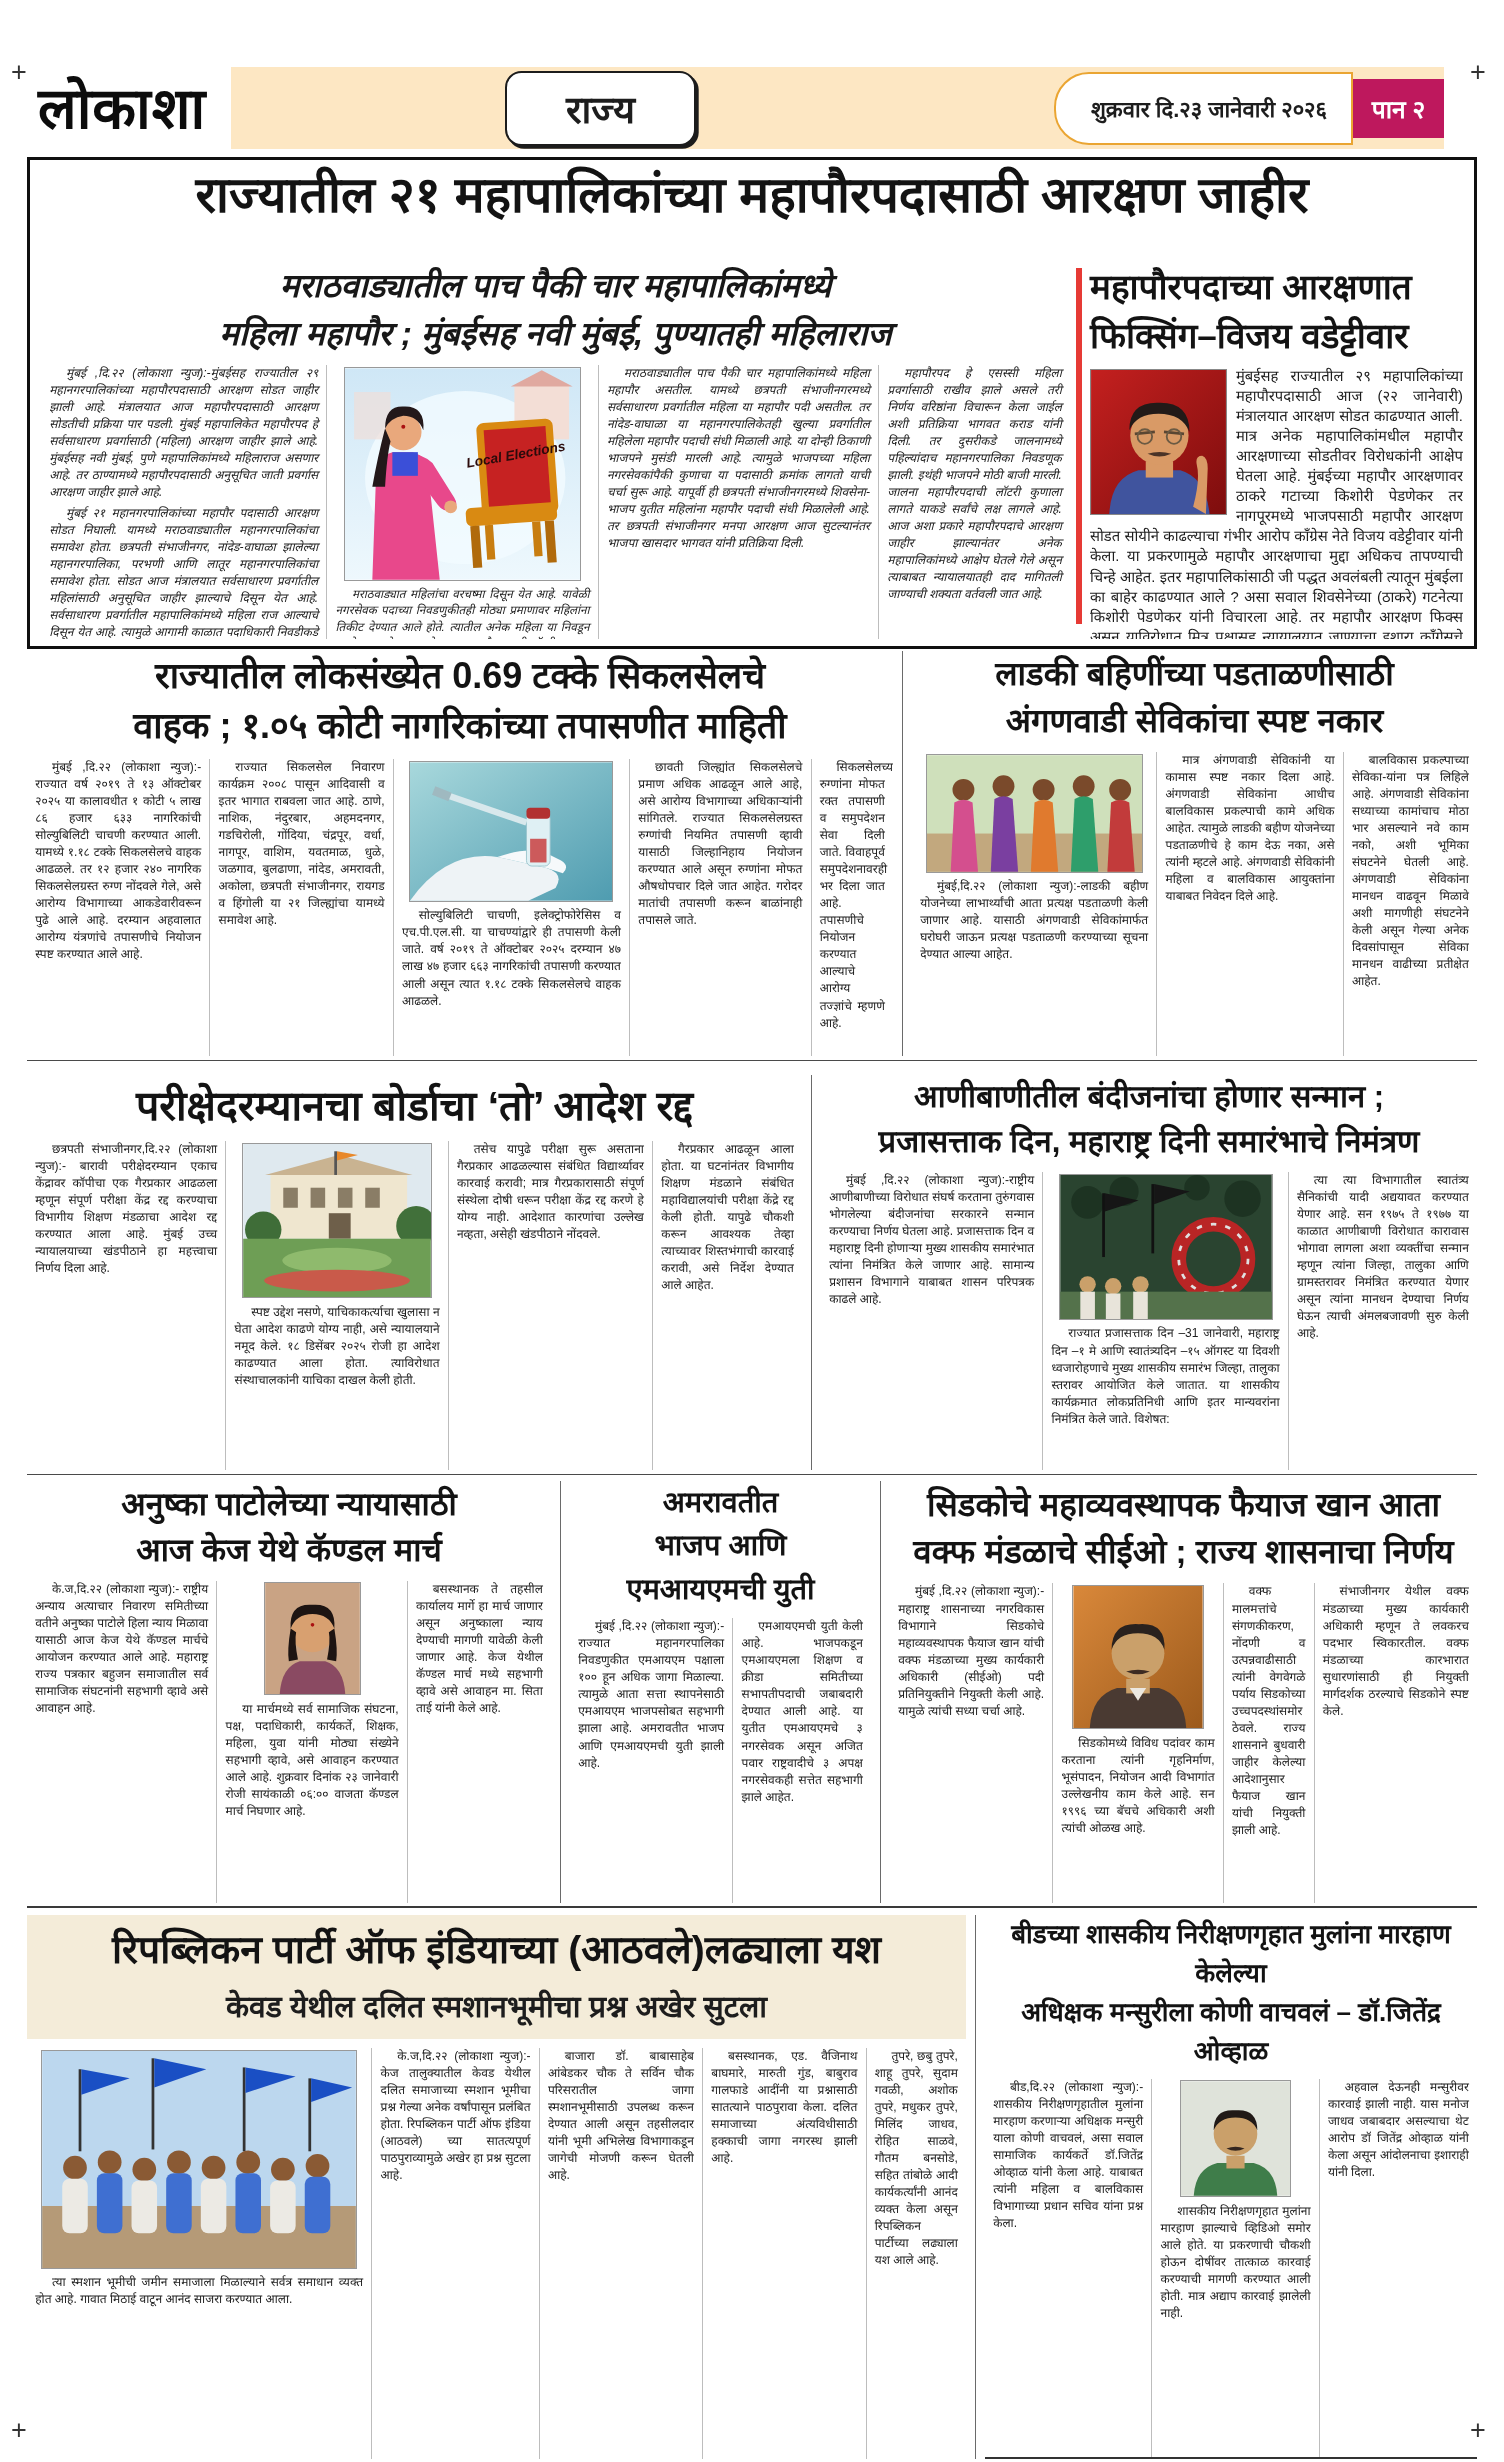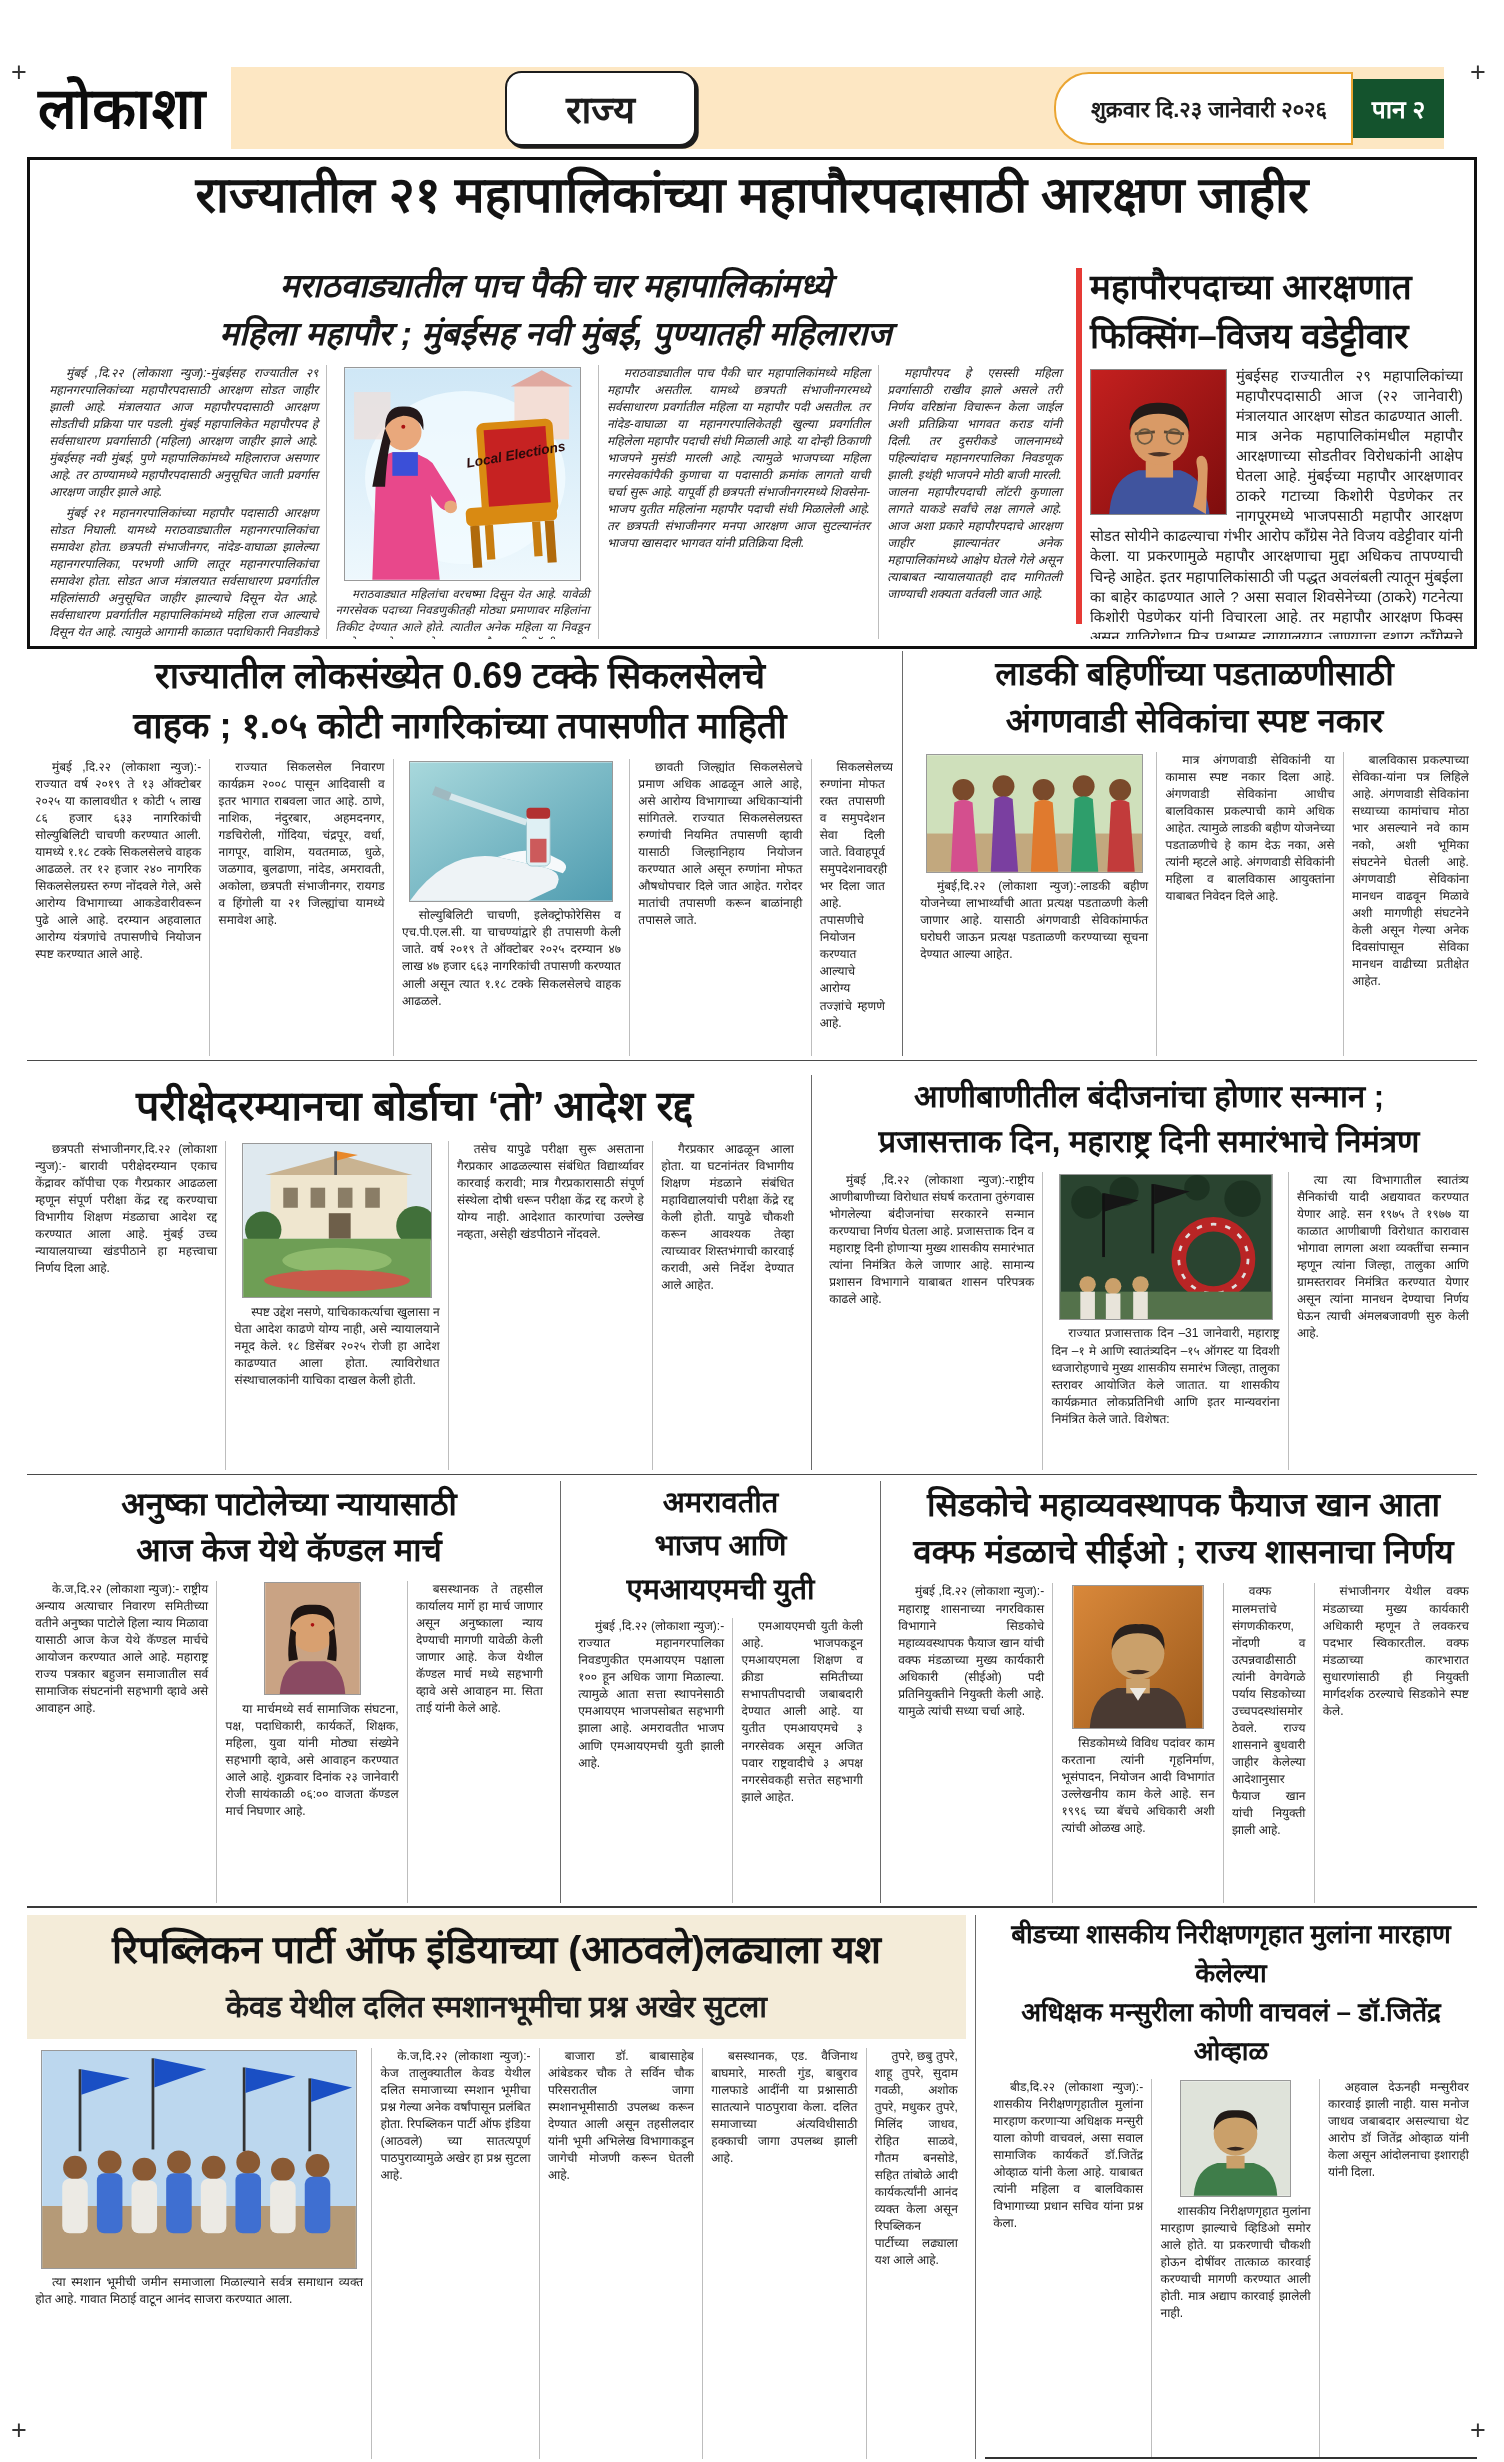--- a/index.html
+++ b/index.html
@@ -9,21 +9,21 @@
   
   .header{position:absolute;top:67px;left:38px;right:38px;height:82px;}
   .masthead{position:absolute;left:0;top:0;font-size:57px;font-weight:800;color:#0c0c0c;letter-spacing:0.9px;line-height:82px;}
   .band{position:absolute;left:193px;top:0;width:1213px;height:82px;background:#fde7c3;}
   .section-pill{position:absolute;left:274px;top:3.6px;width:187px;height:71px;background:#fff;
     border:2.7px solid #1c1c1c;border-radius:16.4px;box-shadow:2.7px 2.7px 0 #1c1c1c;
     display:flex;align-items:center;justify-content:center;font-size:38px;font-weight:700;}
   .date-wrap{position:absolute;right:0;top:0;height:82px;display:flex;align-items:center;}
   .date-pill{height:69px;background:#fff;border:2.3px solid #eaa532;border-radius:35px 0 0 35px;
     display:flex;align-items:center;padding:0 24px 0 35px;font-size:22px;font-weight:700;}
-  .page-box{height:59px;width:91px;background:#14532d;color:#fff;display:flex;align-items:center;
+  .page-box{height:59px;width:91px;background:#be185d;color:#fff;display:flex;align-items:center;
     justify-content:center;font-size:24.6px;font-weight:700;}
   
   .bodytxt{font-size:12px;line-height:1.42;text-align:justify;}
   .bodytxt p{margin:0 0 3.6px 0;text-indent:1.4em;}
   .cols{display:flex;}
   .col{padding:0 8.2px;border-right:0.9px solid #bdbdbd;overflow:hidden;}
   .col:last-child{border-right:none;}
   .imgbox{display:block;margin:1.8px auto 5.5px auto;border:0.9px solid #999;}
   .caption{font-size:11.7px;line-height:1.38;text-align:justify;text-indent:0;margin-top:3.6px;}
   h1,h2{margin:0;font-weight:800;color:#131313;}
@@ -465,21 +465,21 @@
           </svg>
           <p>त्या स्मशान भूमीची जमीन समाजाला मिळाल्याने सर्वत्र समाधान व्यक्त होत आहे. गावात मिठाई वाटून आनंद साजरा करण्यात आला.</p>
         </div>
         <div class="col" style="width:150px;">
             <p>के.ज,दि.२२ (लोकाशा न्युज):- केज तालुक्यातील केवड येथील दलित समाजाच्या स्मशान भूमीचा प्रश्न गेल्या अनेक वर्षांपासून प्रलंबित होता. रिपब्लिकन पार्टी ऑफ इंडिया (आठवले) च्या सातत्यपूर्ण पाठपुराव्यामुळे अखेर हा प्रश्न सुटला आहे.</p>
           </div>
         <div class="col" style="width:146px;">
             <p>बाजारा डॉ. बाबासाहेब आंबेडकर चौक ते सर्विन चौक परिसरातील जागा स्मशानभूमीसाठी उपलब्ध करून देण्यात आली असून तहसीलदार यांनी भूमी अभिलेख विभागाकडून जागेची मोजणी करून घेतली आहे.</p>
           </div>
         <div class="col" style="width:146px;">
-            <p>बसस्थानक, एड. वैजिनाथ बाघमारे, मारुती गुंड, बाबुराव गालफाडे आदींनी या प्रश्नासाठी सातत्याने पाठपुरावा केला. दलित समाजाच्या अंत्यविधीसाठी हक्काची जागा उपलब्ध झाली आहे.</p>
+            <p>बसस्थानक, एड. वैजिनाथ बाघमारे, मारुती गुंड, बाबुराव गालफाडे आदींनी या प्रश्नासाठी सातत्याने पाठपुरावा केला. दलित समाजाच्या अंत्यविधीसाठी हक्काची जागा नगरस्ध झाली आहे.</p>
           </div>
         <div class="col" style="flex:1;">
             <p>तुपरे, छबु तुपरे, शाहू तुपरे, सुदाम गवळी, अशोक तुपरे, मधुकर तुपरे, मिलिंद जाधव, रोहित साळवे, गौतम बनसोडे, सहित तांबोळे आदी कार्यकर्त्यांनी आनंद व्यक्त केला असून रिपब्लिकन पार्टीच्या लढ्याला यश आले आहे.</p>
           </div>
       </div>
     </article>
     <div class="vrule"></div>
     <article class="art" style="flex:1;">
       <h2 class="i-h">
         <span>बीडच्या शासकीय निरीक्षणगृहात मुलांना मारहाण केलेल्या</span><br>

